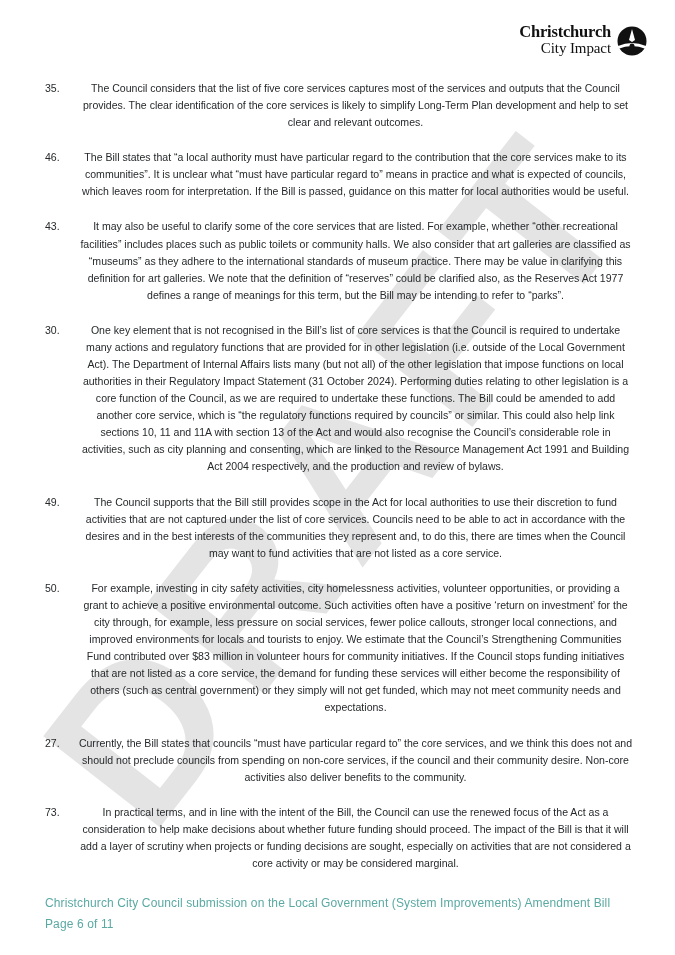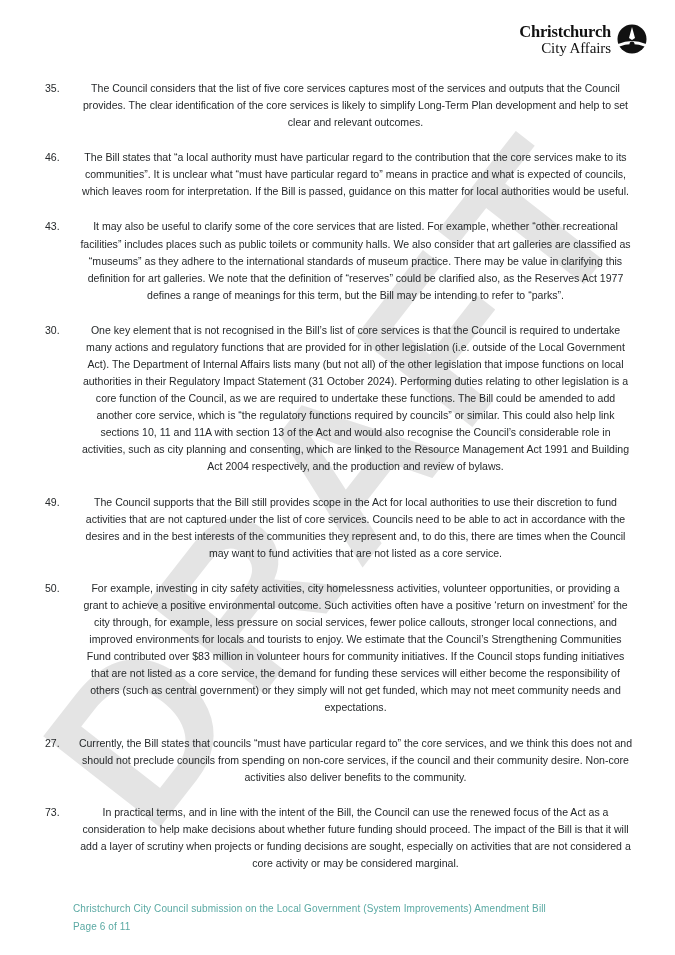--- a/index.html
+++ b/index.html
@@ -46,21 +46,21 @@
     user-select: none;
   }
 
   
   .header {
     position: absolute;
     top: 24px;
     right: 28px;
     z-index: 3;
     display: flex;
-    align-items: flex-start;
+    align-items: flex-end;
     gap: 6px;
   }
   .logo-wordmark {
     text-align: right;
     font-family: "Liberation Serif", serif;
     color: #111111;
     line-height: 1.02;
   }
   .logo-line1 {
     display: block;
@@ -114,40 +114,39 @@
   }
 
   
   .footer {
     position: absolute;
     left: 45px;
     bottom: 20px;
     width: 590px;
     z-index: 3;
     color: #5aa9a3;
-    font-size: 10px;
+    font-size: 12px;
     line-height: 1.75;
     letter-spacing: 0.12px;
-    margin-left: 28px;
   }
   .footer-line { display: block; }
 </style>
 </head>
 <body>
 
 <div class="page">
 
   <div class="watermark-layer">
     <div class="watermark-text">DRAFT</div>
   </div>
 
   <div class="header">
     <div class="logo-wordmark">
       <span class="logo-line1">Christchurch</span>
-      <span class="logo-line2">City Affairs</span>
+      <span class="logo-line2">City Impact</span>
     </div>
     <svg class="logo-mark" viewBox="0 0 60 60">
       <circle cx="30" cy="30" r="29" fill="#111111"></circle>
       <path d="M30 6 L36 28 L30 32 L24 28 Z" fill="#ffffff"></path>
       <path d="M2 40 Q30 28 58 40 L58 46 Q30 34 2 46 Z" fill="#ffffff"></path>
       <circle cx="30" cy="40" r="5" fill="#111111"></circle>
     </svg>
   </div>
 
   <div class="content">

